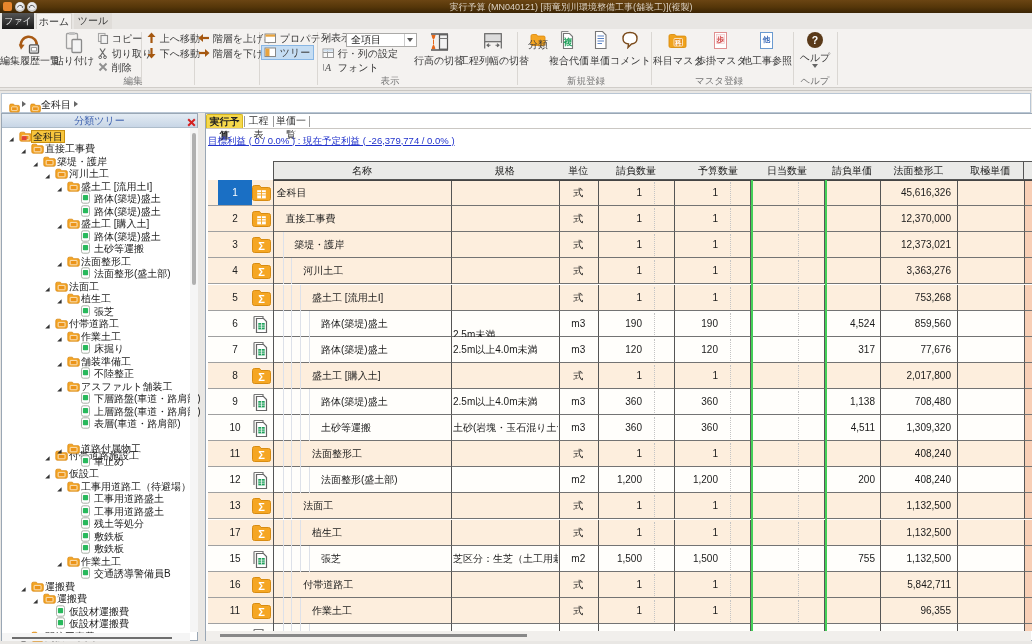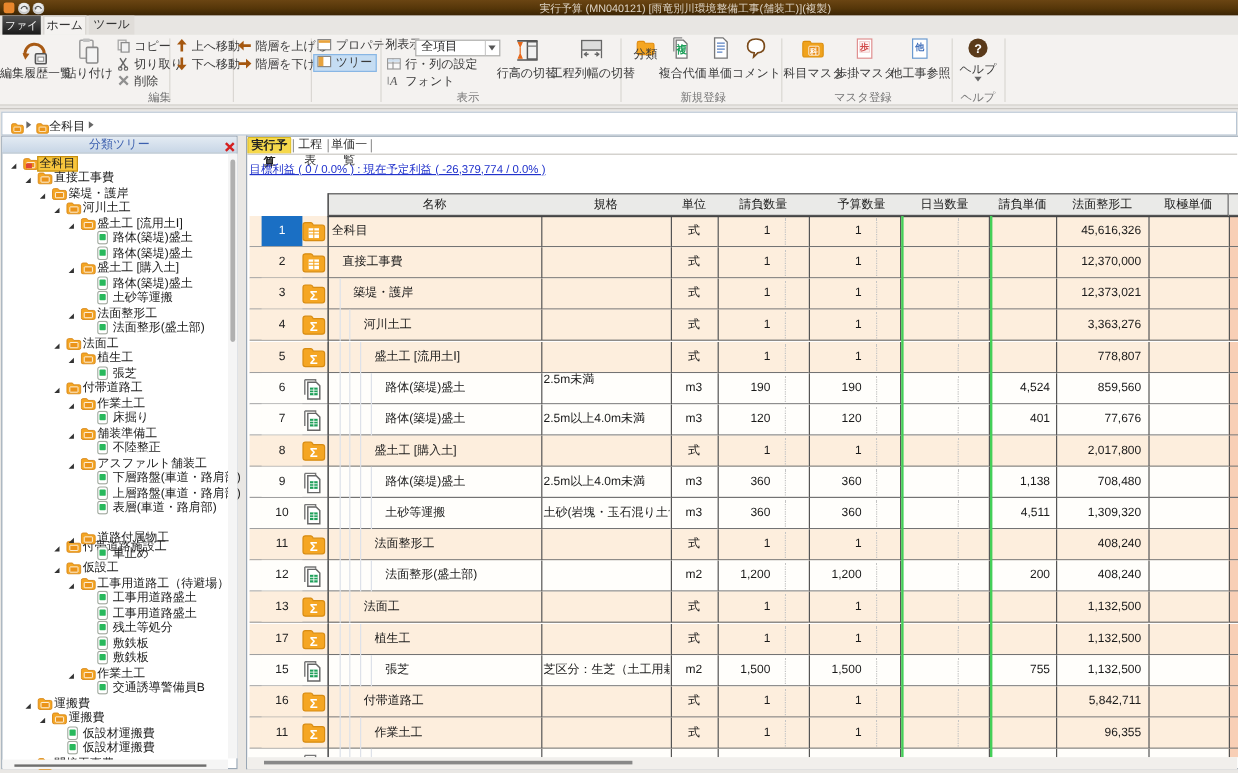--- a/index.html
+++ b/index.html
@@ -681,21 +681,21 @@
 <div class="abs" style="left:282.5px;top:284.5px;width:1px;height:26.1px;background:#dde1e9"></div>
 <div class="abs" style="left:291.4px;top:284.5px;width:1px;height:26.1px;background:#dde1e9"></div>
 <div class="abs" style="left:300.3px;top:284.5px;width:1px;height:26.1px;background:#dde1e9"></div>
 <div class="cell" style="left:312.1px;top:284.5px;width:136.9px;height:26.1px;line-height:26.1px">盛土工 [流用土Ⅰ]</div>
 <div class="cell" style="left:558.5px;top:284.5px;width:39.5px;height:26.1px;line-height:26.1px;text-align:center">式</div>
 <div class="cell num" style="left:598px;top:284.5px;width:44px;height:26.1px;line-height:26.1px">1</div>
 <div class="abs" style="left:654.0px;top:286.5px;height:22.1px;width:1px;border-left:1px dotted #c4c4c4"></div>
 <div class="cell num" style="left:674px;top:284.5px;width:44px;height:26.1px;line-height:26.1px">1</div>
 <div class="abs" style="left:730.0px;top:286.5px;height:22.1px;width:1px;border-left:1px dotted #c4c4c4"></div>
 <div class="abs" style="left:798.0px;top:286.5px;height:22.1px;width:1px;border-left:1px dotted #c4c4c4"></div>
-<div class="cell num" style="left:880px;top:284.5px;width:71.0px;height:26.1px;line-height:26.1px">778,807</div>
+<div class="cell num" style="left:880px;top:284.5px;width:71.0px;height:26.1px;line-height:26.1px">753,268</div>
 <div class="abs" style="left:208px;top:310.6px;width:65px;height:26.1px;background:#fffefb;border-bottom:1px solid #a0a0a0"></div>
 <div class="abs" style="left:218px;top:310.6px;width:34px;height:25.1px;background:#fffefb;color:#222;font-size:10px;text-align:center;line-height:26.1px">6</div>
 <div class="abs" style="left:251px;top:313.6px"><svg width="19" height="21" viewBox="0 0 19 21">
       <path d="M3 2.5 L12 2.5 L12 4 M3 2.5 L3 15" fill="none" stroke="#777" stroke-width="1.2"></path>
       <path d="M5.5 4.5 L12.5 4.5 L15.5 7.5 L15.5 18.5 L5.5 18.5 Z" fill="#fff" stroke="#666" stroke-width="1.2"></path>
       <rect x="7.3" y="9" width="6.4" height="6.4" fill="#1ea05a"></rect>
       <path d="M7.3 11.1 L13.7 11.1 M7.3 13.2 L13.7 13.2 M10.5 9 L10.5 15.4" stroke="#fff" stroke-width="0.7"></path>
     </svg></div>
 <div class="abs" style="left:273px;top:310.6px;width:178px;height:26.1px;background:#fffefb;border-left:1px solid #555;border-bottom:1px solid #737373"></div>
 <div class="abs" style="left:451px;top:310.6px;width:107.5px;height:26.1px;background:#fffefb;border-left:1px solid #555;border-bottom:1px solid #737373"></div>
@@ -705,21 +705,21 @@
 <div class="abs" style="left:750px;top:310.6px;width:74px;height:26.1px;background:#fffefb;border-left:1px solid #555;border-bottom:1px solid #737373"></div>
 <div class="abs" style="left:824px;top:310.6px;width:56px;height:26.1px;background:#fffefb;border-left:1px solid #555;border-bottom:1px solid #737373"></div>
 <div class="abs" style="left:880px;top:310.6px;width:77px;height:26.1px;background:#fffefb;border-left:1px solid #555;border-bottom:1px solid #737373"></div>
 <div class="abs" style="left:957px;top:310.6px;width:66.5px;height:26.1px;background:#fffefb;border-left:1px solid #555;border-bottom:1px solid #737373"></div>
 <div class="abs" style="left:1023.5px;top:310.6px;width:8.5px;height:26.1px;background:#f8cfb6;border-left:1px solid #555;border-bottom:1px solid #737373"></div>
 <div class="abs" style="left:282.5px;top:310.6px;width:1px;height:26.1px;background:#dde1e9"></div>
 <div class="abs" style="left:291.4px;top:310.6px;width:1px;height:26.1px;background:#dde1e9"></div>
 <div class="abs" style="left:300.3px;top:310.6px;width:1px;height:26.1px;background:#dde1e9"></div>
 <div class="abs" style="left:309.2px;top:310.6px;width:1px;height:26.1px;background:#dde1e9"></div>
 <div class="cell" style="left:321.0px;top:310.6px;width:128.0px;height:26.1px;line-height:26.1px">路体(築堤)盛土</div>
-<div class="cell" style="left:453px;top:304px;width:100px;height:26.1px;line-height:26.1px;white-space:nowrap">2.5m未満</div>
+<div class="cell" style="left:453px;top:322px;width:100px;height:26.1px;line-height:26.1px;white-space:nowrap">2.5m未満</div>
 <div class="cell" style="left:558.5px;top:310.6px;width:39.5px;height:26.1px;line-height:26.1px;text-align:center">m3</div>
 <div class="cell num" style="left:598px;top:310.6px;width:44px;height:26.1px;line-height:26.1px">190</div>
 <div class="abs" style="left:654.0px;top:312.6px;height:22.1px;width:1px;border-left:1px dotted #c4c4c4"></div>
 <div class="cell num" style="left:674px;top:310.6px;width:44px;height:26.1px;line-height:26.1px">190</div>
 <div class="abs" style="left:730.0px;top:312.6px;height:22.1px;width:1px;border-left:1px dotted #c4c4c4"></div>
 <div class="abs" style="left:798.0px;top:312.6px;height:22.1px;width:1px;border-left:1px dotted #c4c4c4"></div>
 <div class="cell num" style="left:824px;top:310.6px;width:51.0px;height:26.1px;line-height:26.1px">4,524</div>
 <div class="cell num" style="left:880px;top:310.6px;width:71.0px;height:26.1px;line-height:26.1px">859,560</div>
 <div class="abs" style="left:208px;top:336.7px;width:65px;height:26.1px;background:#fffefb;border-bottom:1px solid #a0a0a0"></div>
 <div class="abs" style="left:218px;top:336.7px;width:34px;height:25.1px;background:#fffefb;color:#222;font-size:10px;text-align:center;line-height:26.1px">7</div>
@@ -744,21 +744,21 @@
 <div class="abs" style="left:300.3px;top:336.7px;width:1px;height:26.1px;background:#dde1e9"></div>
 <div class="abs" style="left:309.2px;top:336.7px;width:1px;height:26.1px;background:#dde1e9"></div>
 <div class="cell" style="left:321.0px;top:336.7px;width:128.0px;height:26.1px;line-height:26.1px">路体(築堤)盛土</div>
 <div class="cell" style="left:453px;top:336.7px;width:104.5px;height:26.1px;line-height:26.1px;white-space:nowrap">2.5m以上4.0m未満</div>
 <div class="cell" style="left:558.5px;top:336.7px;width:39.5px;height:26.1px;line-height:26.1px;text-align:center">m3</div>
 <div class="cell num" style="left:598px;top:336.7px;width:44px;height:26.1px;line-height:26.1px">120</div>
 <div class="abs" style="left:654.0px;top:338.7px;height:22.1px;width:1px;border-left:1px dotted #c4c4c4"></div>
 <div class="cell num" style="left:674px;top:336.7px;width:44px;height:26.1px;line-height:26.1px">120</div>
 <div class="abs" style="left:730.0px;top:338.7px;height:22.1px;width:1px;border-left:1px dotted #c4c4c4"></div>
 <div class="abs" style="left:798.0px;top:338.7px;height:22.1px;width:1px;border-left:1px dotted #c4c4c4"></div>
-<div class="cell num" style="left:824px;top:336.7px;width:51.0px;height:26.1px;line-height:26.1px">401</div>
+<div class="cell num" style="left:824px;top:336.7px;width:51.0px;height:26.1px;line-height:26.1px">317</div>
 <div class="cell num" style="left:880px;top:336.7px;width:71.0px;height:26.1px;line-height:26.1px">77,676</div>
 <div class="abs" style="left:208px;top:362.8px;width:65px;height:26.1px;background:#fdeedd;border-bottom:1px solid #a0a0a0"></div>
 <div class="abs" style="left:218px;top:362.8px;width:34px;height:25.1px;background:#fdeedd;color:#222;font-size:10px;text-align:center;line-height:26.1px">8</div>
 <div class="abs" style="left:251px;top:365.8px"><svg width="21" height="20" viewBox="0 0 21 20">
       <path d="M1.5 4.5 Q1.5 2.5 3.5 2.5 L8 2.5 Q9 2.5 9.5 3.5 L10 4.5 L17.5 4.5 Q19.5 4.5 19.5 6.5 L19.5 15.5 Q19.5 17.5 17.5 17.5 L3.5 17.5 Q1.5 17.5 1.5 15.5 Z" fill="#f5a623" stroke="#d88c12" stroke-width="1"></path>
       <text x="10.5" y="15" font-size="11" font-weight="bold" fill="#fff" text-anchor="middle" font-family="Liberation Sans">Σ</text>
     </svg></div>
 <div class="abs" style="left:273px;top:362.8px;width:178px;height:26.1px;background:#fdeedd;border-left:1px solid #555;border-bottom:1px solid #737373"></div>
 <div class="abs" style="left:451px;top:362.8px;width:107.5px;height:26.1px;background:#fdeedd;border-left:1px solid #555;border-bottom:1px solid #737373"></div>
 <div class="abs" style="left:558.5px;top:362.8px;width:39.5px;height:26.1px;background:#fdeedd;border-left:1px solid #555;border-bottom:1px solid #737373"></div>

